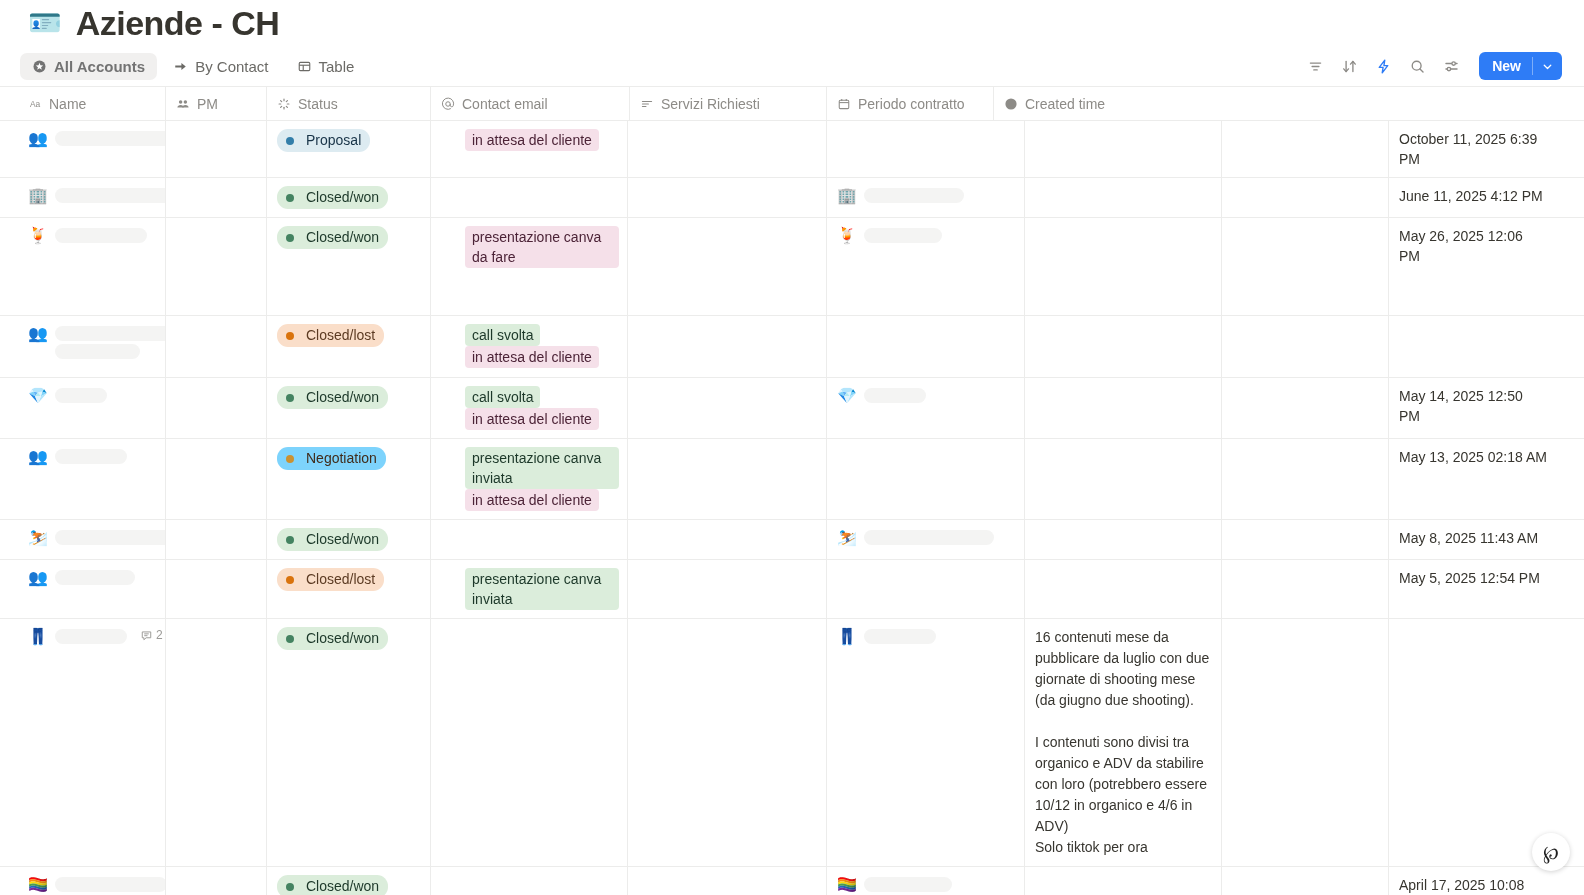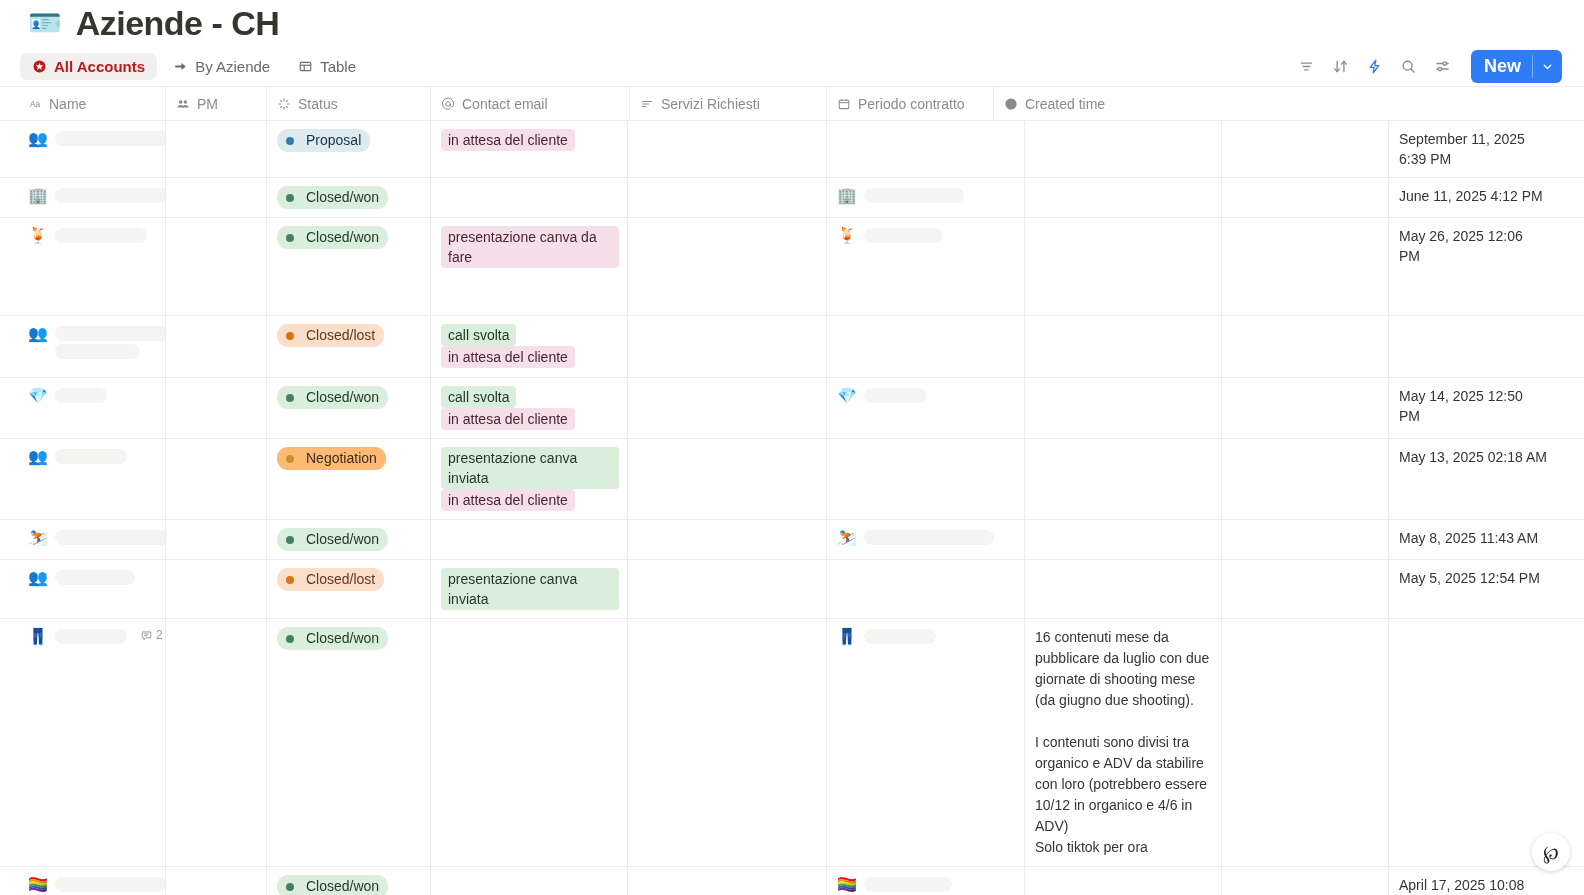--- a/index.html
+++ b/index.html
@@ -25,38 +25,38 @@
   .tabbar {
     display: flex; align-items: center; height: 40px;
     padding: 0 22px 0 20px; position: relative;
   }
   .tabs { display: flex; align-items: center; gap: 4px; }
   .tab {
     display: flex; align-items: center; gap: 7px;
     padding: 5px 12px; border-radius: 7px;
     font-size: 15px; color: #6b6a66; cursor: pointer; white-space: nowrap;
   }
-  .tab.active { background: #f1f0ef; color: #b91c1c; font-weight: bold; }
+  .tab.active { background: #f1f0ef; color: #737373; font-weight: bold; }
   .tab .ticon { display: flex; align-items: center; }
   .toolbar {
     position: absolute; right: 22px; top: 0; height: 40px;
     display: flex; align-items: center; gap: 6px;
   }
   .tool-btn {
     width: 28px; height: 28px; border-radius: 6px;
     display: flex; align-items: center; justify-content: center;
     cursor: pointer; color: #8d8b87;
   }
   .tool-btn.accent { color: #2e7cf6; }
   .new-btn {
     display: flex; align-items: stretch; margin-left: 8px;
     background: #2e7cf6; border-radius: 6px; overflow: hidden; cursor: pointer;
   }
   .new-btn .lbl {
-    color: #fff; font-size: 18px; font-weight: bold;
+    color: #fff; font-size: 14px; font-weight: bold;
     padding: 6px 11px 6px 13px; display: flex; align-items: center;
   }
   .new-btn .sep { width: 1px; background: rgba(255,255,255,.38); margin: 5px 0; }
   .new-btn .chev {
     display: flex; align-items: center; justify-content: center;
     padding: 0 8px; color: #fff;
   }
 
   
   .table { width: 1584px; border-top: 1px solid #ececeb; }
@@ -98,21 +98,21 @@
   .pill {
     display: inline-flex; align-items: center; gap: 12px;
     padding: 2px 9px; border-radius: 11px; font-size: 14px; line-height: 19px;
     white-space: nowrap;
   }
   .dot { width: 8px; height: 8px; border-radius: 50%; flex: 0 0 auto; }
   .tag {
     display: inline-block; padding: 1px 7px; border-radius: 4px;
     font-size: 14px; line-height: 20px; margin-bottom: 4px;
   }
-  .tag:last-child { margin-bottom: 0; }
+  .tag:last-child { margin-bottom: 0; margin-left: 24px; }
   .longtext { font-size: 14px; line-height: 21px; color: #37352f; white-space: pre-wrap; }
   .datetext { font-size: 14px; line-height: 20px; color: #37352f; }
 
   .cursor-dot {
     position: absolute; width: 38px; height: 38px; border-radius: 50%;
     background: #fff; box-shadow: 0 1px 5px rgba(0,0,0,.18);
     display: flex; align-items: center; justify-content: center;
     font-size: 19px; color: #1f1f1f; z-index: 50;
   }
 </style>
@@ -138,21 +138,21 @@
             </svg>
           </span>
           <span>All Accounts</span>
         </div>
         <div class="tab">
           <span class="ticon">
             <svg width="15" height="15" viewBox="0 0 20 20" fill="currentColor">
               <path d="M3 8.6h8.2V5.4L17 10l-5.8 4.6v-3.2H3z"></path>
             </svg>
           </span>
-          <span>By Aziende</span>
+          <span>By Contact</span>
         </div>
         <div class="tab">
           <span class="ticon">
             <svg width="15" height="15" viewBox="0 0 20 20" fill="none" stroke="currentColor" stroke-width="1.5">
               <rect x="3" y="4.5" width="14" height="11" rx="1.5"></rect>
               <line x1="3" y1="8.3" x2="17" y2="8.3"></line>
               <line x1="8.3" y1="8.3" x2="8.3" y2="15.5"></line>
             </svg>
           </span>
           <span>Table</span>
@@ -296,21 +296,21 @@
             <span>Proposal</span>
           </span></div>
         <div class="cell c-proc">
           <div><span class="tag" style="background:#f5e0e9;color:#4c2337;">in attesa del cliente</span></div>
         </div>
         <div class="cell c-email"></div>
         <div class="cell c-proj"></div>
         <div class="cell c-serv"></div>
         <div class="cell c-per"></div>
         <div class="cell c-time">
-          <div class="datetext">September 11, 2025 6:39 PM</div>
+          <div class="datetext">October 11, 2025 6:39 PM</div>
         </div>
       </div>
       <div class="row" style="min-height: 36px;">
         <div class="cell c-name first">
           <div class="namecell">
             <span class="emo">🏢</span>
             <div style="flex:1 1 auto;">
               <div class="redact" style="width:118px;"></div>
             </div>
           </div>
@@ -428,21 +428,21 @@
       <div class="row" style="min-height: 61px;">
         <div class="cell c-name first">
           <div class="namecell">
             <span class="emo">👥</span>
             <div style="flex:1 1 auto;">
               <div class="redact" style="width:72px;"></div>
             </div>
           </div>
         </div>
         <div class="cell c-pm"></div>
-        <div class="cell c-status"><span class="pill" style="background:#fdba74;color:#402c1b;">
+        <div class="cell c-status"><span class="pill" style="background:#7dd3fc;color:#402c1b;">
             <span class="dot" style="background:#cb912f;"></span>
             <span>Negotiation</span>
           </span></div>
         <div class="cell c-proc">
           <div><span class="tag" style="background:#dbeddb;color:#1c3829;">presentazione canva inviata</span></div>
           <div><span class="tag" style="background:#f5e0e9;color:#4c2337;">in attesa del cliente</span></div>
         </div>
         <div class="cell c-email"></div>
         <div class="cell c-proj"></div>
         <div class="cell c-serv"></div>

